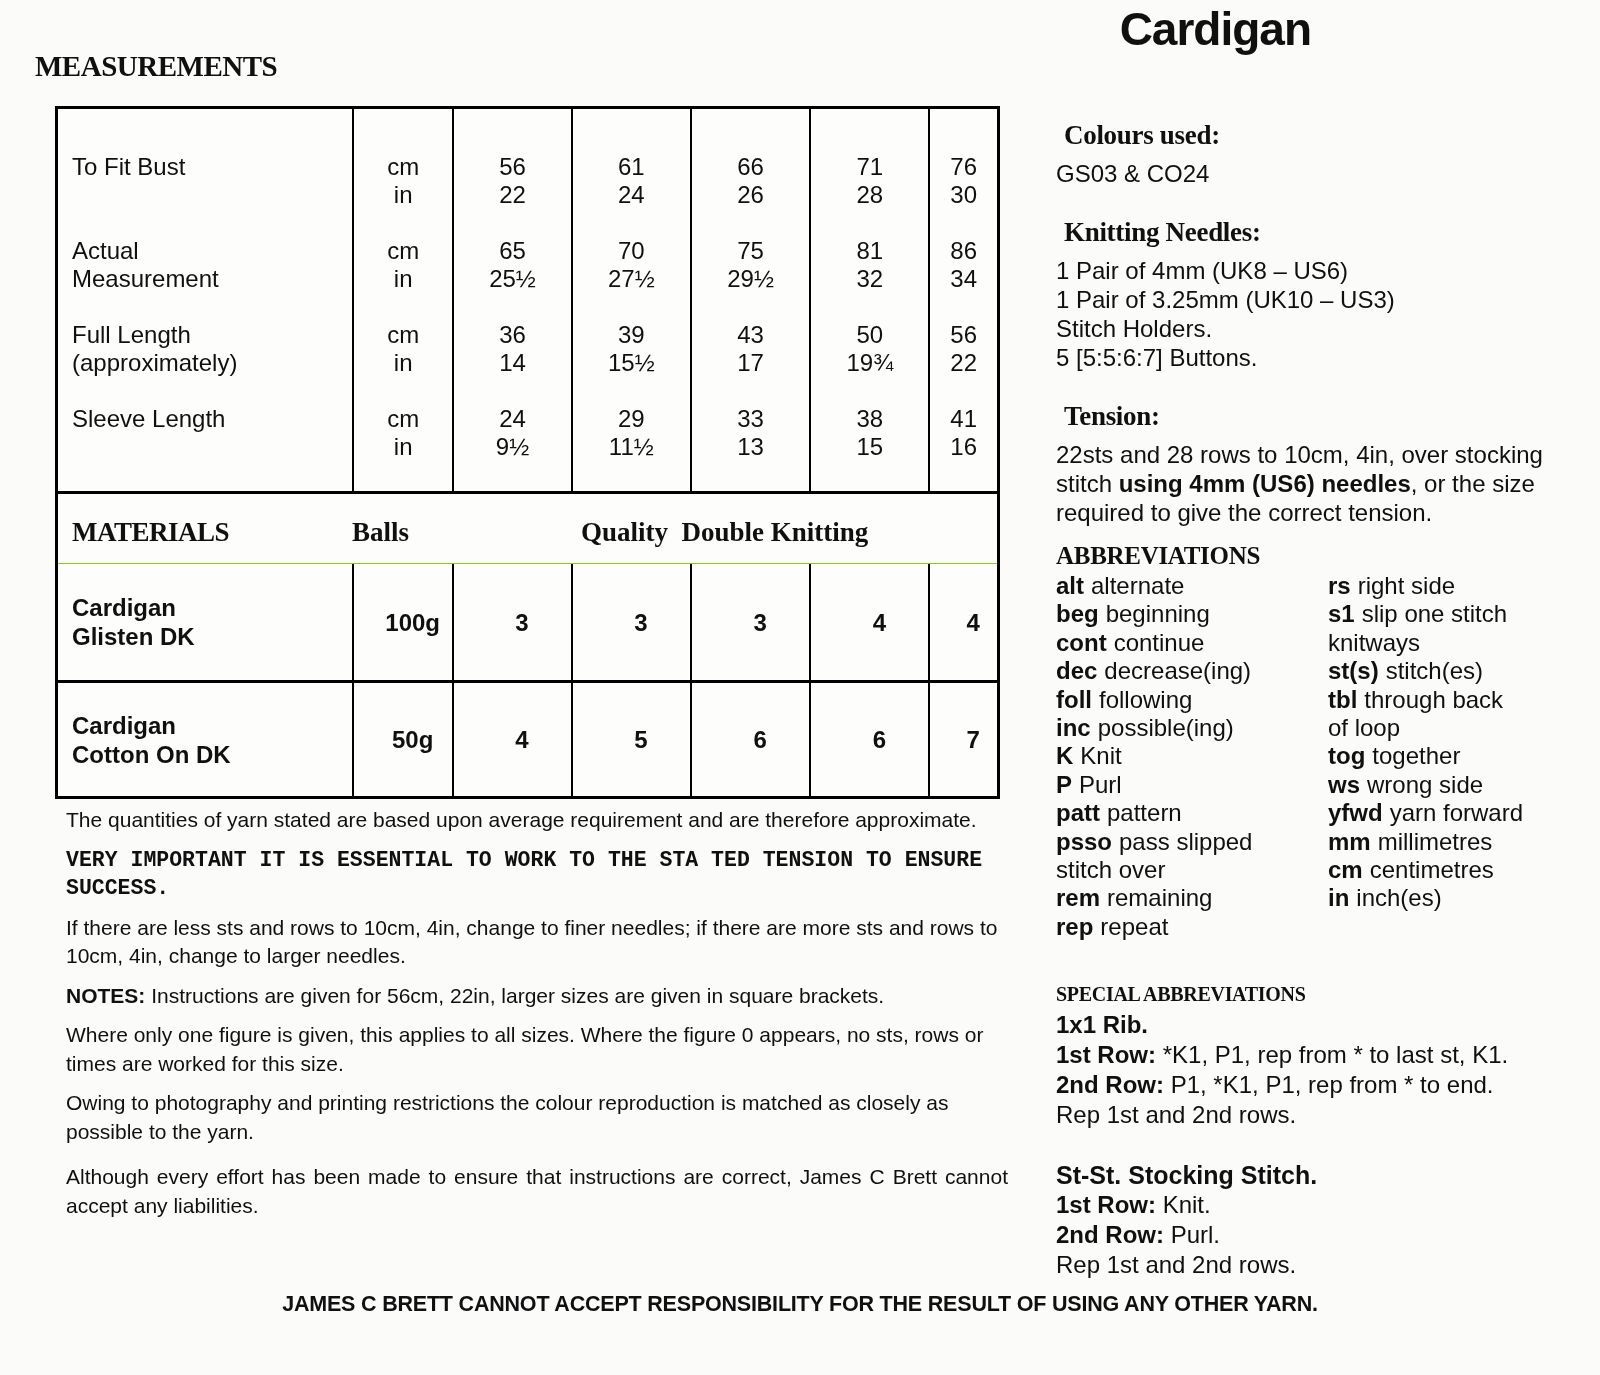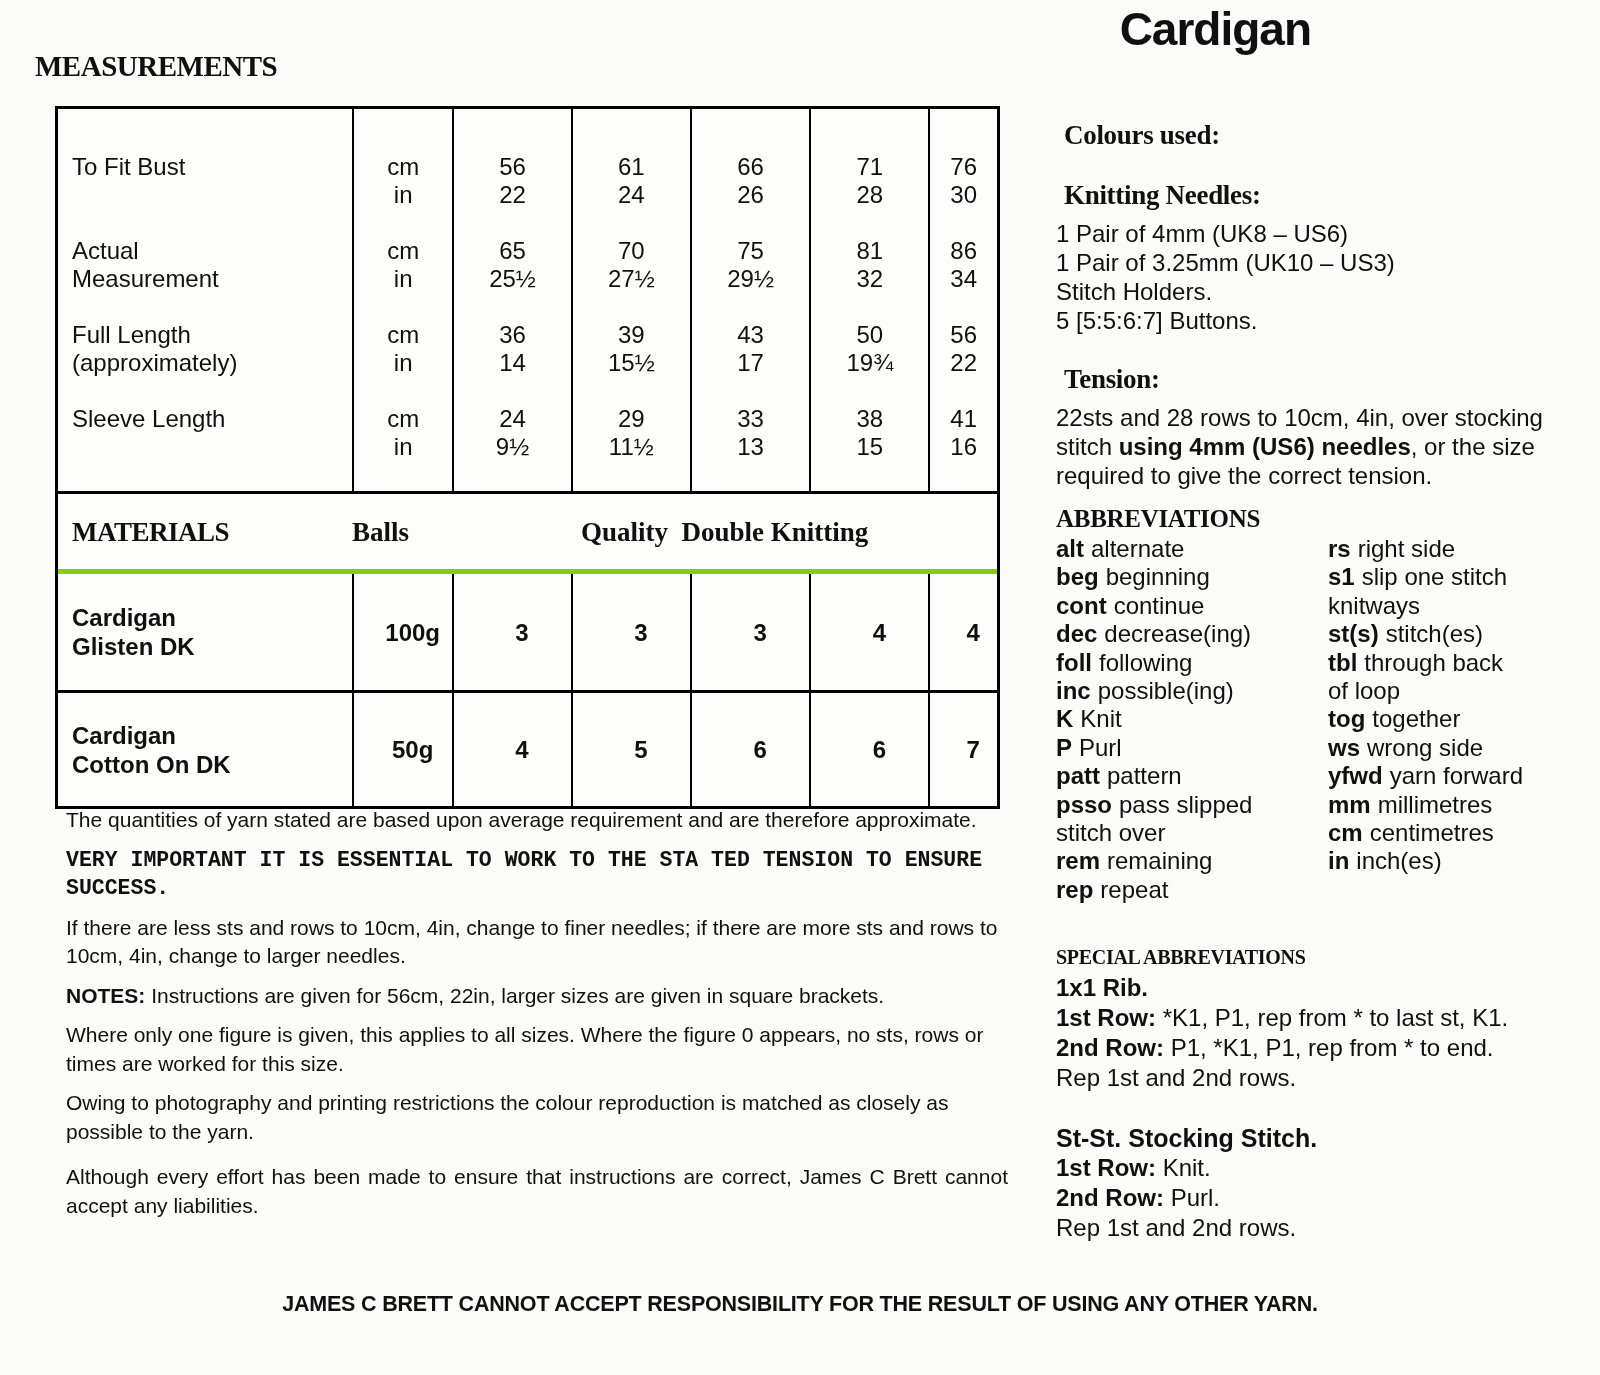--- a/index.html
+++ b/index.html
@@ -28,22 +28,22 @@
   .mrow, .matrow { display:contents; }
 
   .msec .cell { border-left:2px solid #000; padding-bottom:28px; font-size:24px; line-height:28px; }
   .msec .mrow .cell:first-child { border-left:none; }
   .mrow.first .cell { padding-top:44px; }
   .mrow.last  .cell { padding-bottom:30px; }
   .cell.label { padding-left:14px; }
   .cell.unit, .cell.val { text-align:center; }
 
   .band {
-    border-top:3px solid #000; border-bottom:5px solid #84cc16;
-    padding:24px 0 23px 0;
+    border-top:3px solid #000; border-bottom:1px solid #84cc16;
+    padding:24px 0 17px 0;
     font-family:"Liberation Serif", serif; font-weight:bold; font-size:27px; line-height:28px;
   }
   .band .b1 { grid-column:1; padding-left:14px; letter-spacing:-0.5px; }
   .band .b2 { grid-column:2; }
   .band .b3 { grid-column:3 / 8; text-align:center; white-space:pre-wrap; }
 
   .matsec .cell {
     border-left:2px solid #000; height:116px; box-sizing:border-box;
     display:flex; flex-direction:column; justify-content:center;
     font-size:24px; line-height:29px; font-weight:bold;
@@ -270,20 +270,21 @@
     <p><span class="plead">NOTES:</span><span> Instructions are given for 56cm, 22in, larger sizes are given in square brackets.</span></p>
     <p>Where only one figure is given, this applies to all sizes. Where the figure 0 appears, no sts, rows or times are worked for this size.</p>
     <p>Owing to photography and printing restrictions the colour reproduction is matched as closely as possible to the yarn.</p>
     <p class="justify">Although every effort has been made to ensure that instructions are correct, James C Brett cannot accept any liabilities.</p>
   </div>
 
   <div class="rcol">
 
     <div class="rblock">
       <h3 class="rhead">Colours used:</h3>
+      <div>GS03 &amp; CO24</div>
     </div>
 
     <div class="rblock">
       <h3 class="rhead">Knitting Needles:</h3>
       <div>1 Pair of 4mm (UK8 – US6)</div>
       <div>1 Pair of 3.25mm (UK10 – US3)</div>
       <div>Stitch Holders.</div>
       <div>5 [5:5:6:7] Buttons.</div>
     </div>
 

